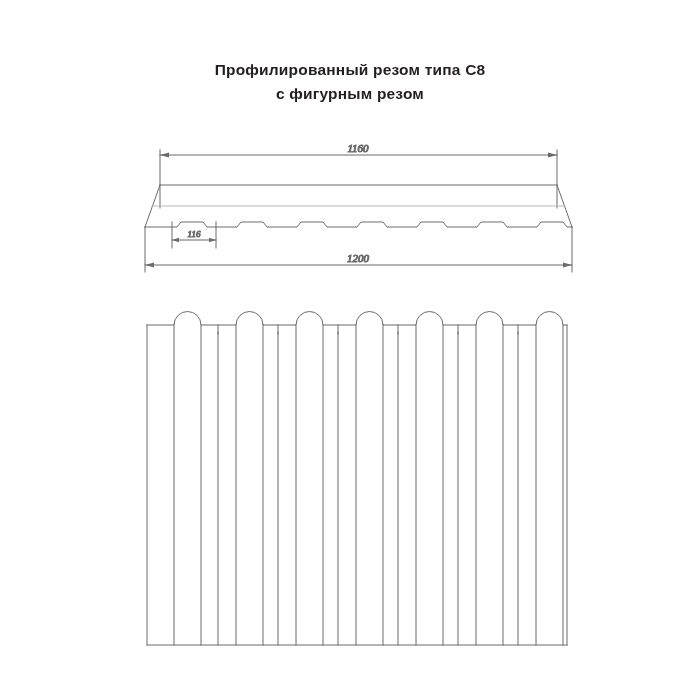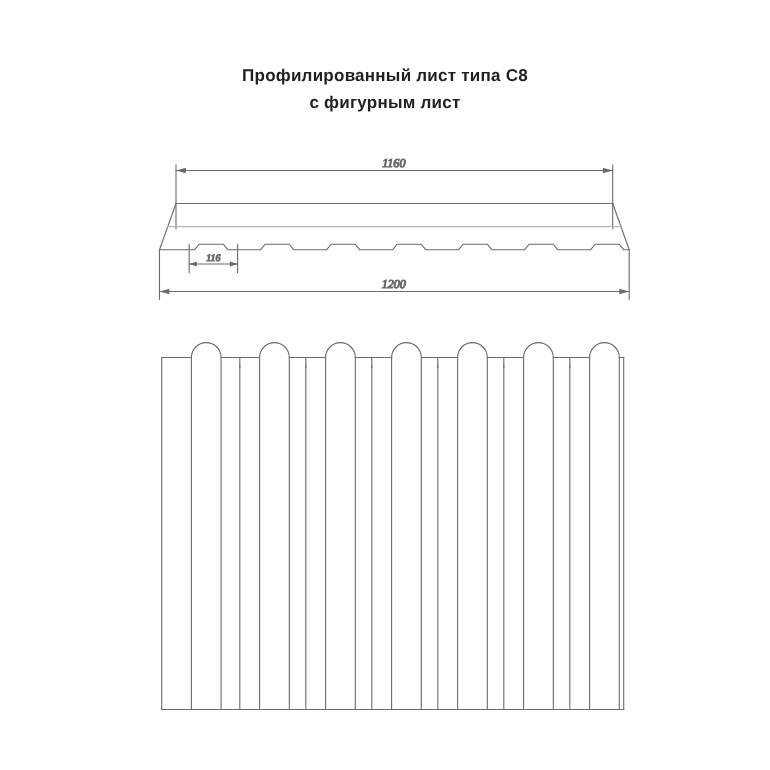--- a/index.html
+++ b/index.html
@@ -51,22 +51,22 @@
   .dim-text.small {
     font-size: 9px;
   }
 </style>
 </head>
 <body>
 
 <div id="stage">
 
   <div class="title-block">
-    <div class="title-line">Профилированный лист типа С8</div>
-    <div class="title-line">с фигурным лист</div>
+    <div class="title-line">Профилированный резом типа С8</div>
+    <div class="title-line">с фигурным резом</div>
   </div>
 
   <svg width="700" height="700" viewBox="0 0 700 700">
     <g fill="none" stroke="#6b6b6b" stroke-width="1" stroke-linecap="square">
 
       <g>
         <line x1="160" y1="150" x2="160" y2="208"></line>
         <line x1="557" y1="150" x2="557" y2="208"></line>
         <line x1="160" y1="155" x2="557" y2="155"></line>
         <path d="M160 155 l9 -2.6 v5.2 z" fill="#6b6b6b" stroke="none"></path>

